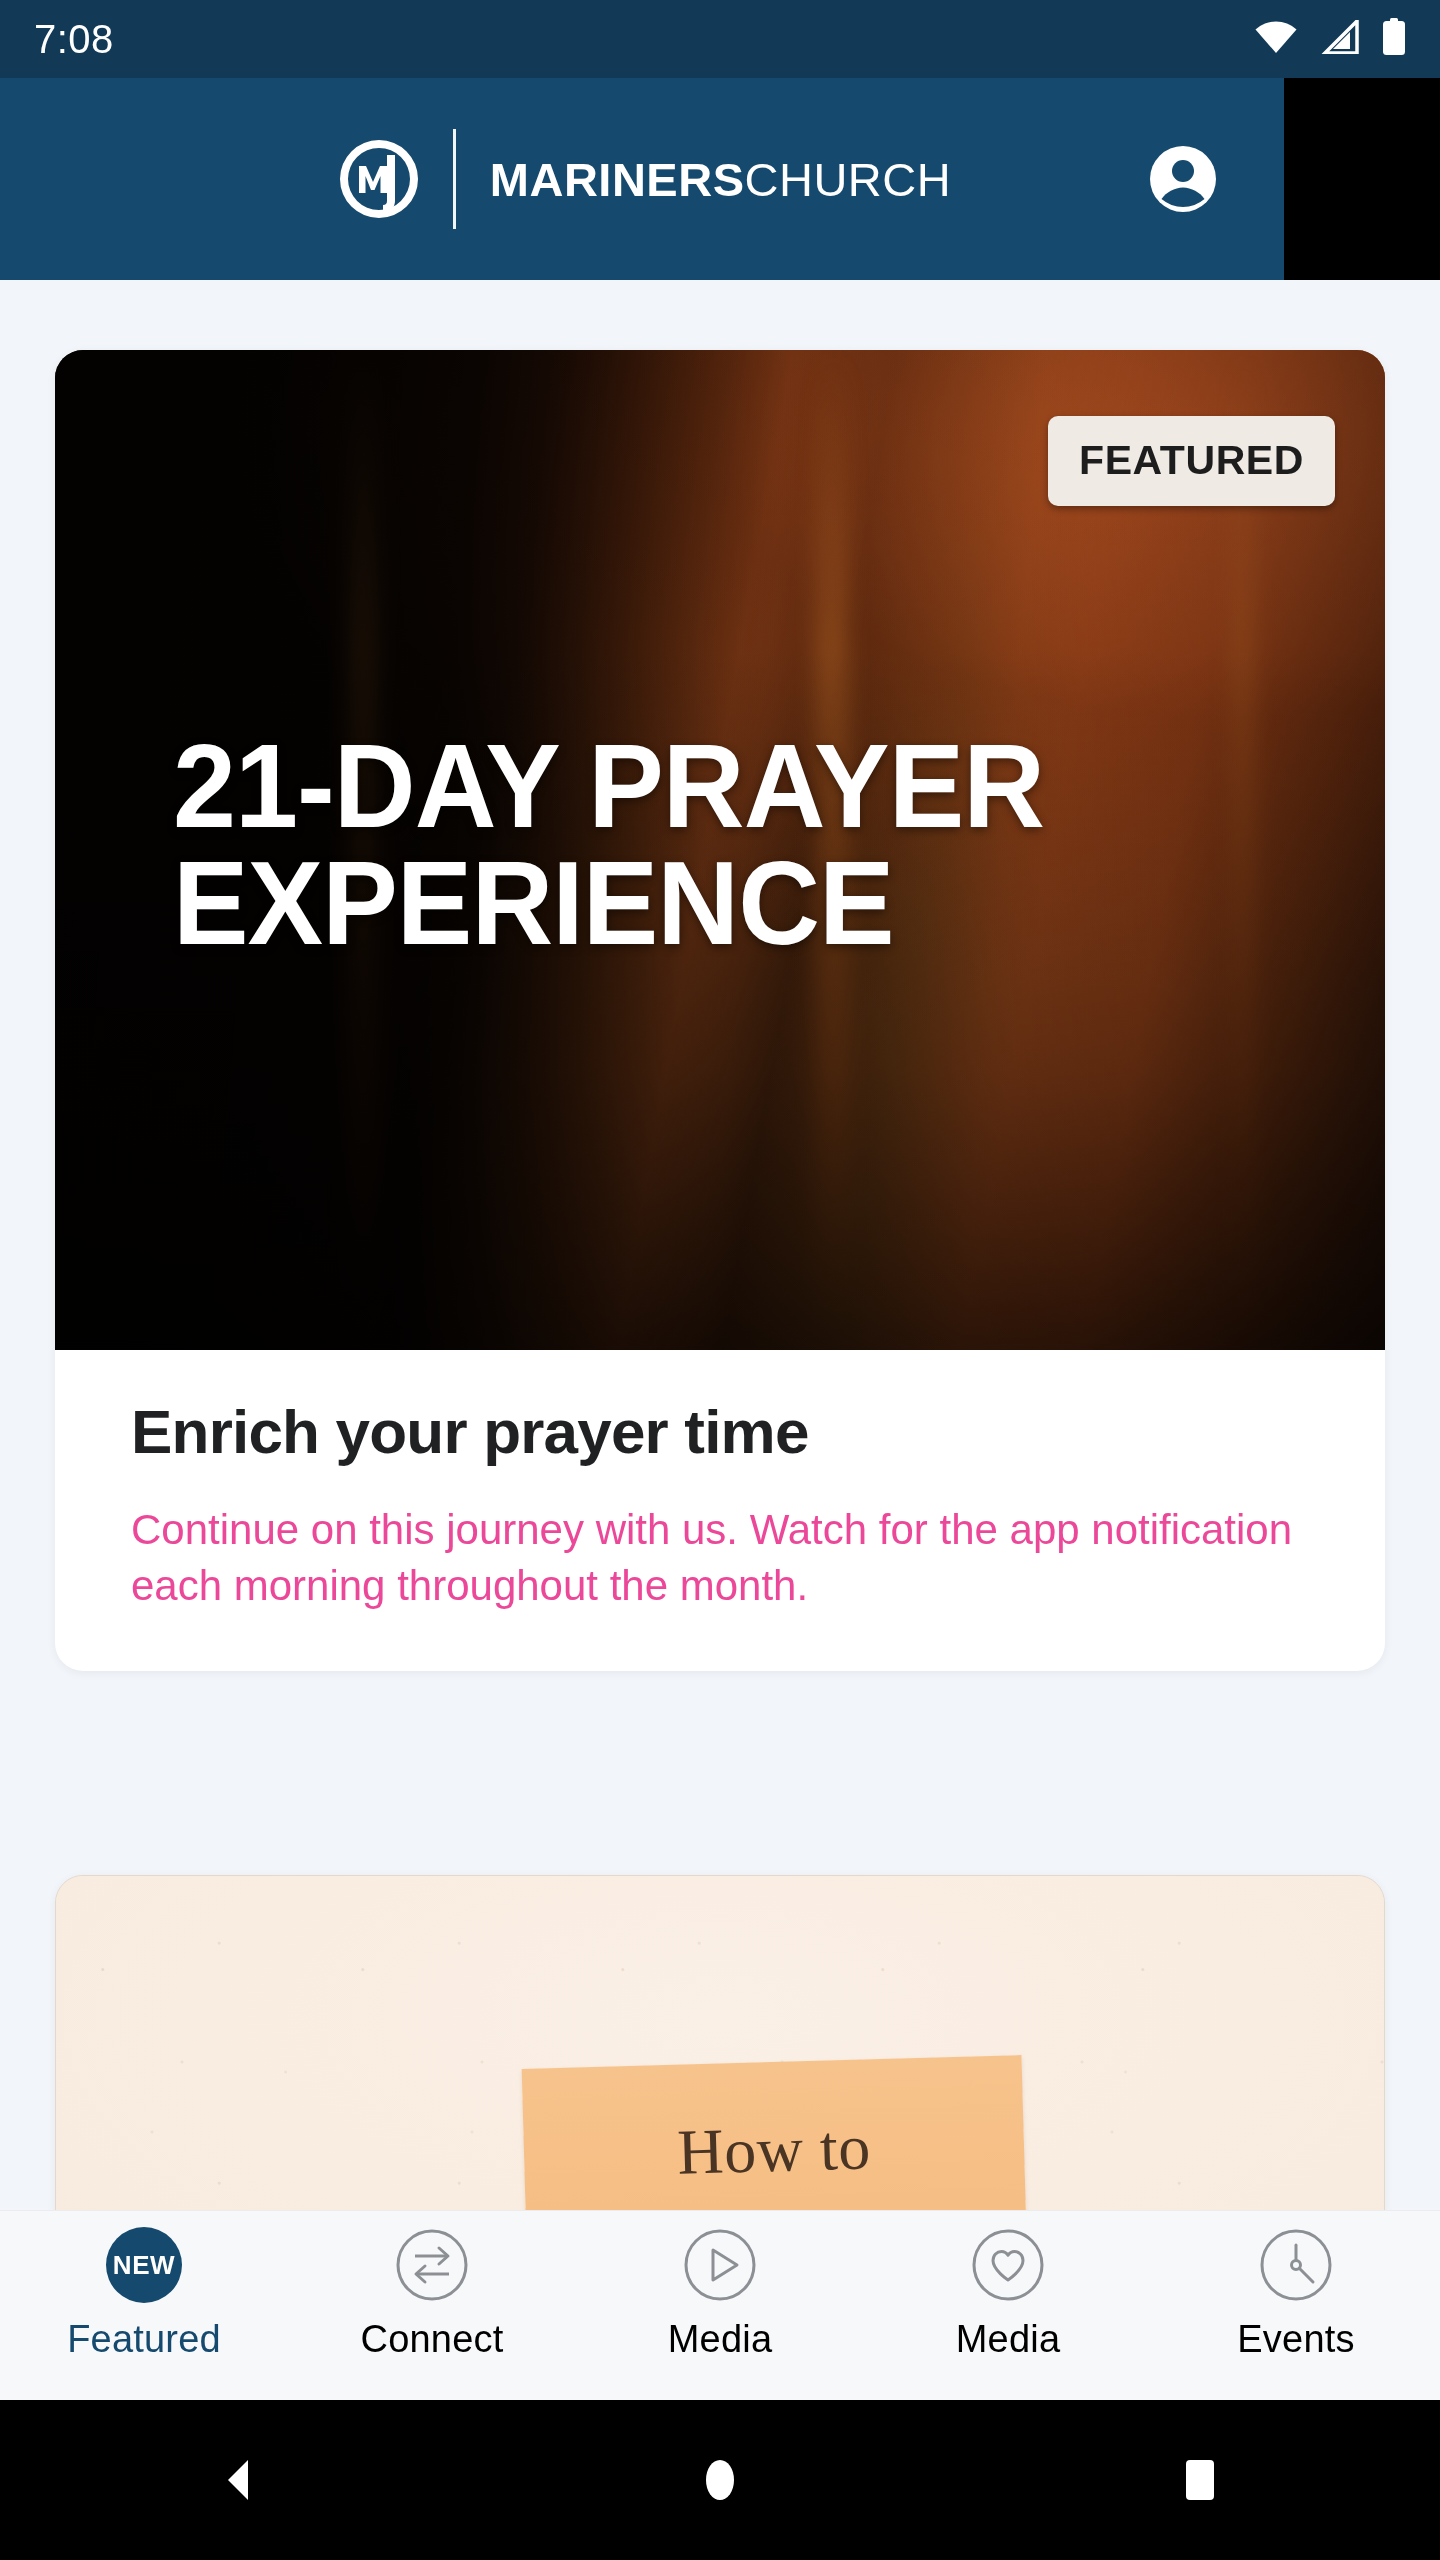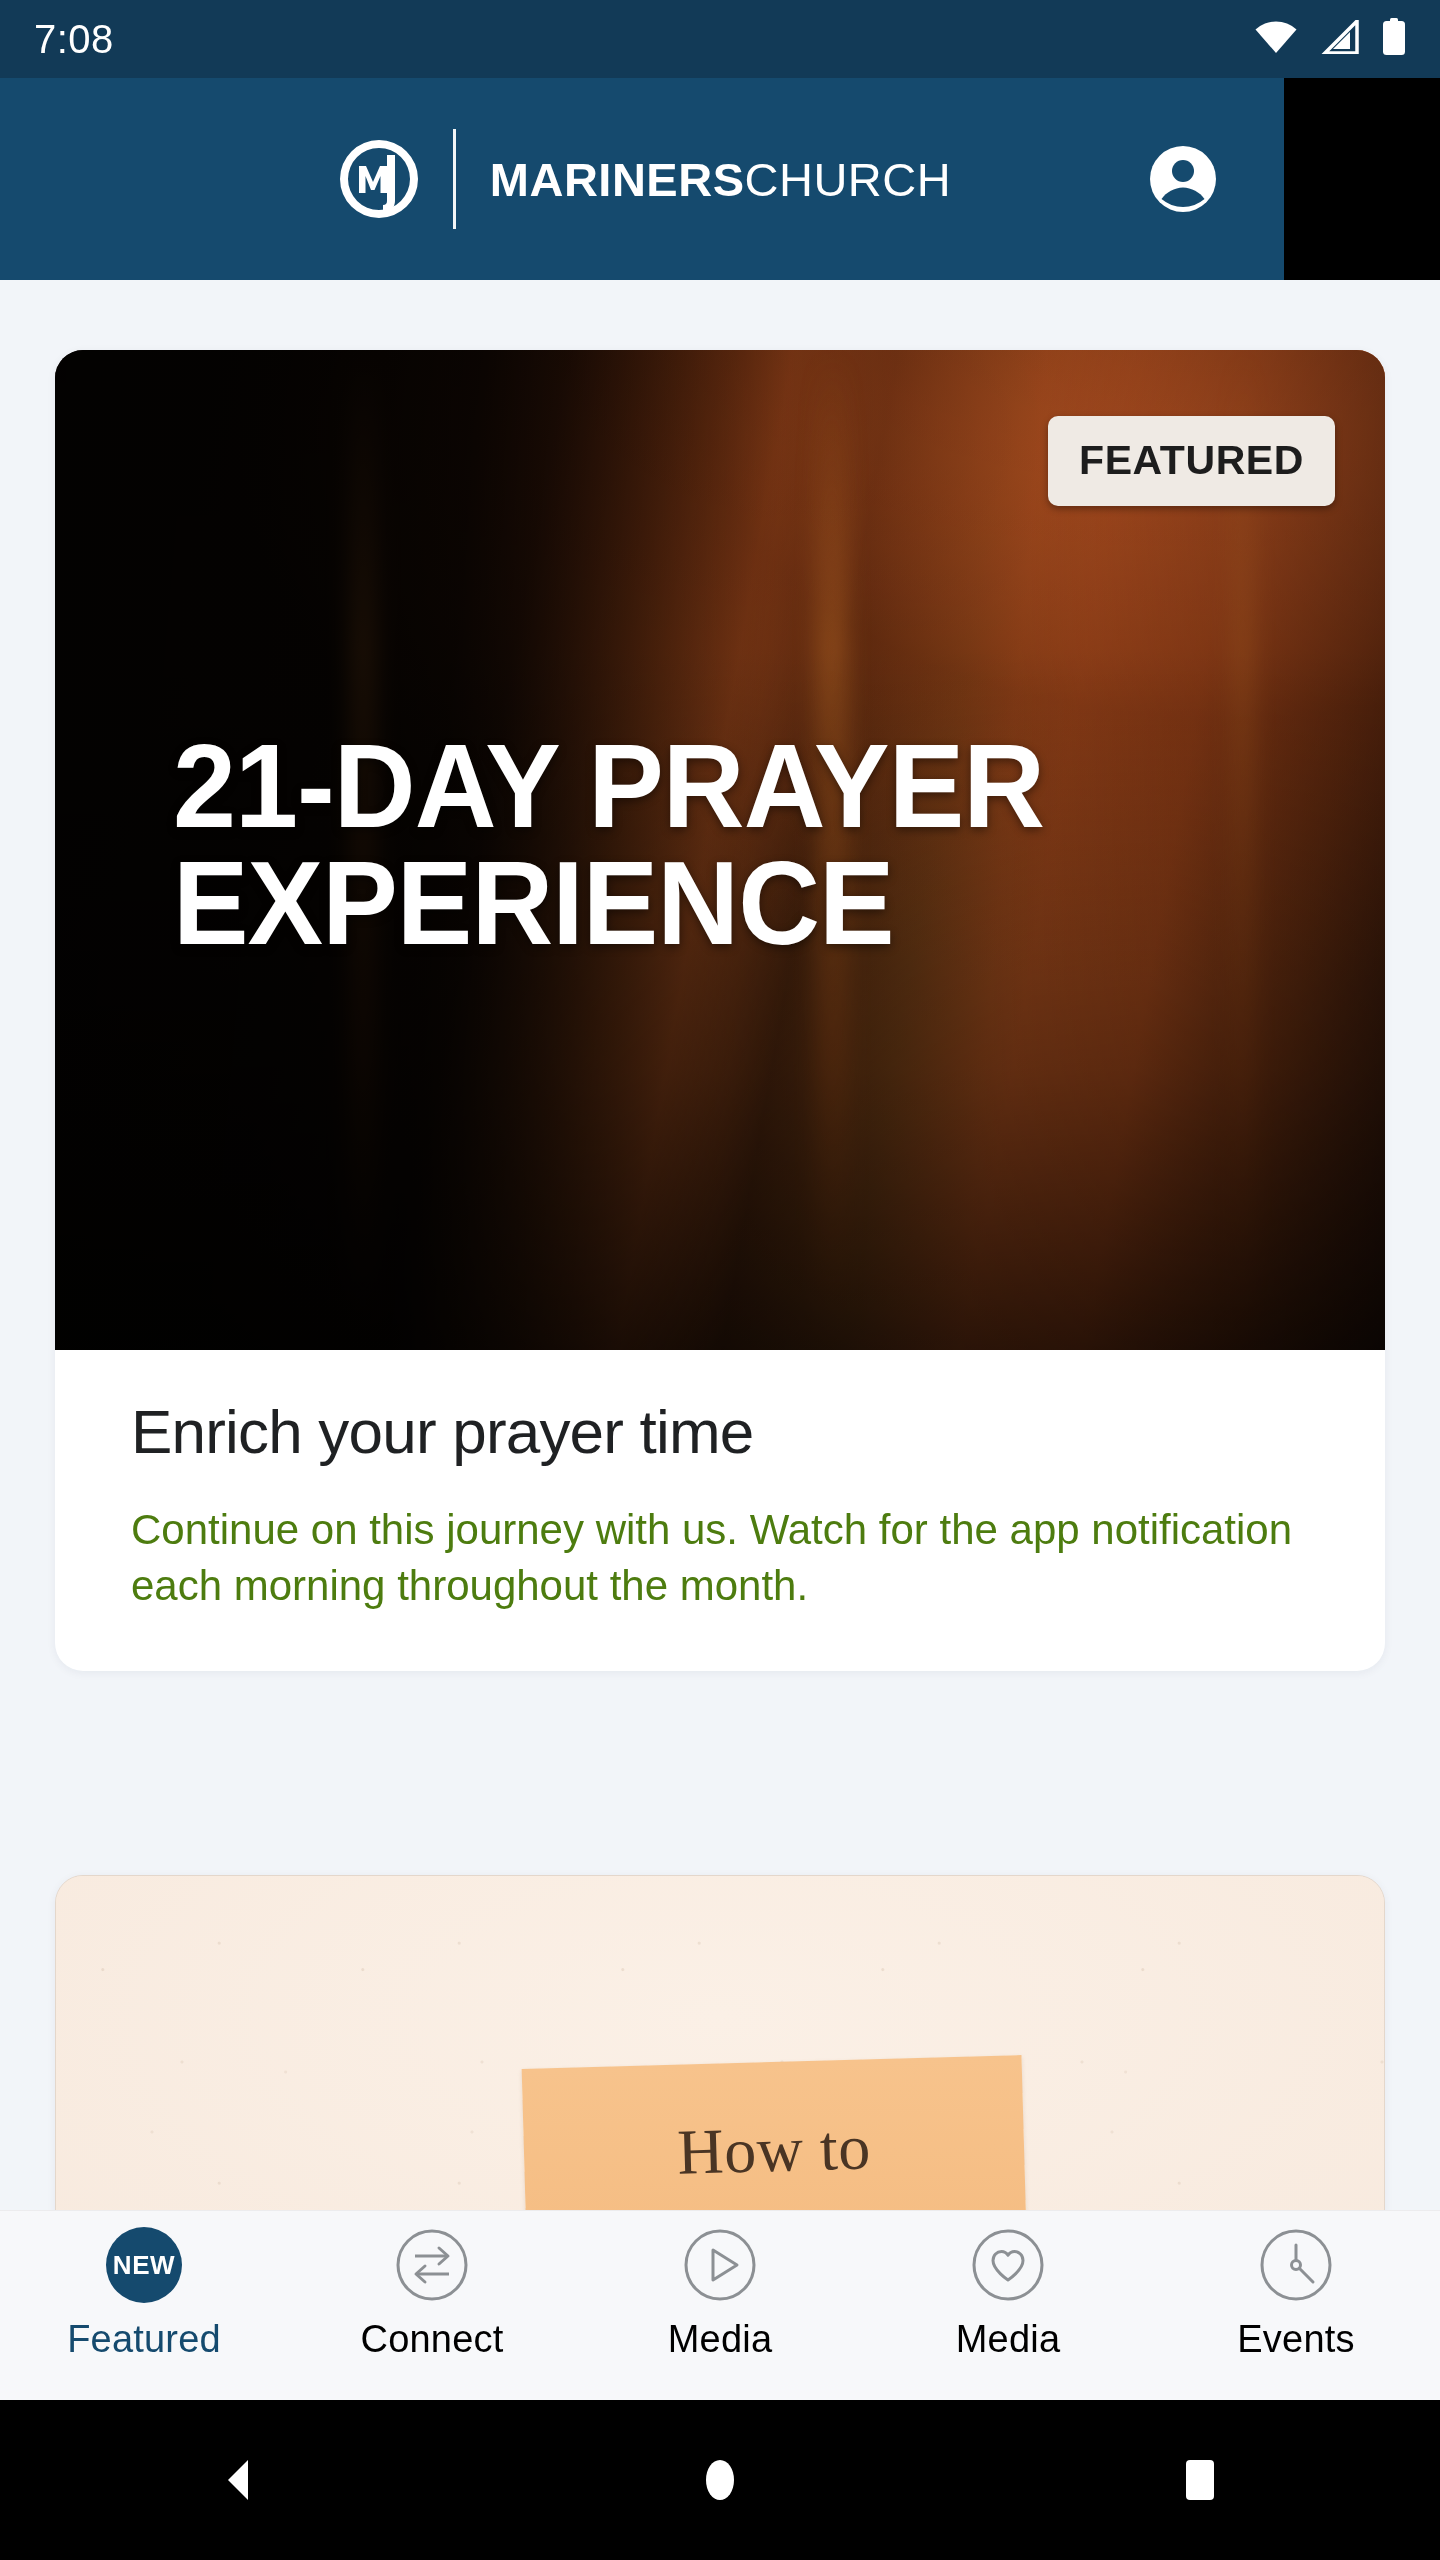--- a/index.html
+++ b/index.html
@@ -101,25 +101,25 @@
     color:#ffffff; font-weight:700; font-size:118px; line-height:.99;
     letter-spacing:-1px;
     font-family:"Liberation Sans Narrow","Liberation Sans", sans-serif;
     transform:scaleX(.96); transform-origin:left center;
     text-shadow:0 3px 10px rgba(0,0,0,.45);
   }
   .hero-title span{ display:block; }
 
   .card-body{ padding:48px 76px 58px 76px; }
   .card-title{
-    font-size:62px; font-weight:400; color:#1f2123;
+    font-size:62px; font-weight:700; color:#1f2123;
     letter-spacing:-.8px; line-height:1.1; margin-bottom:36px;
   }
   .card-desc{
-    font-size:42px; color:#4d7c0f; line-height:1.32; font-weight:400;
+    font-size:42px; color:#ec4899; line-height:1.32; font-weight:400;
   }
 
   
   .card-howto{
     top:1595px; height:700px; background:#f8ebe0;
     border:1px solid #e4d7cb;
   }
   .howto-canvas{
     position:relative; width:100%; height:100%; overflow:hidden;
     background:

